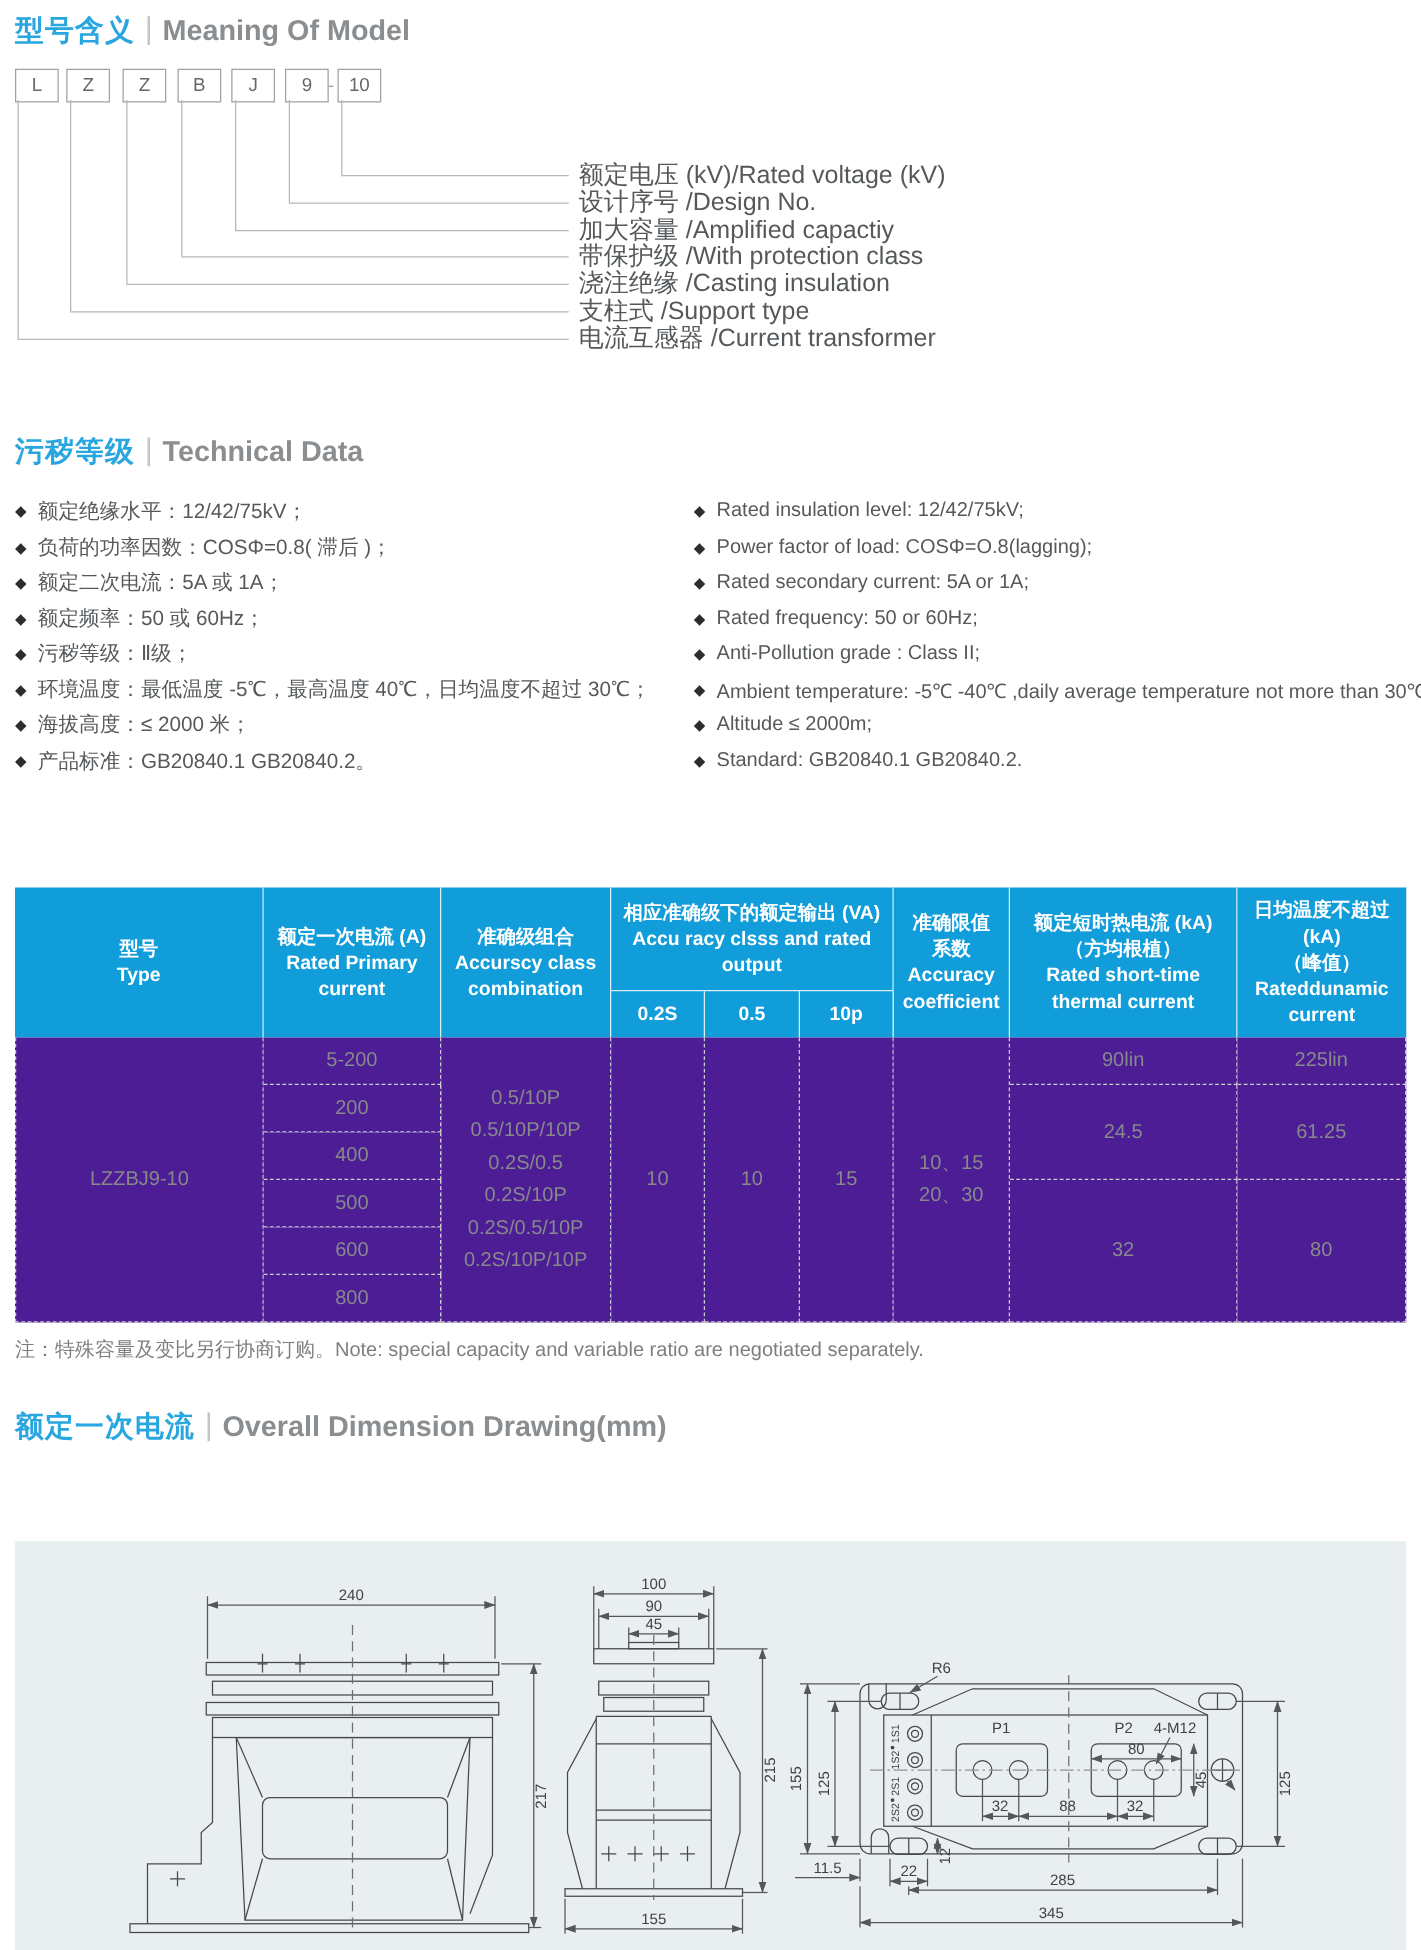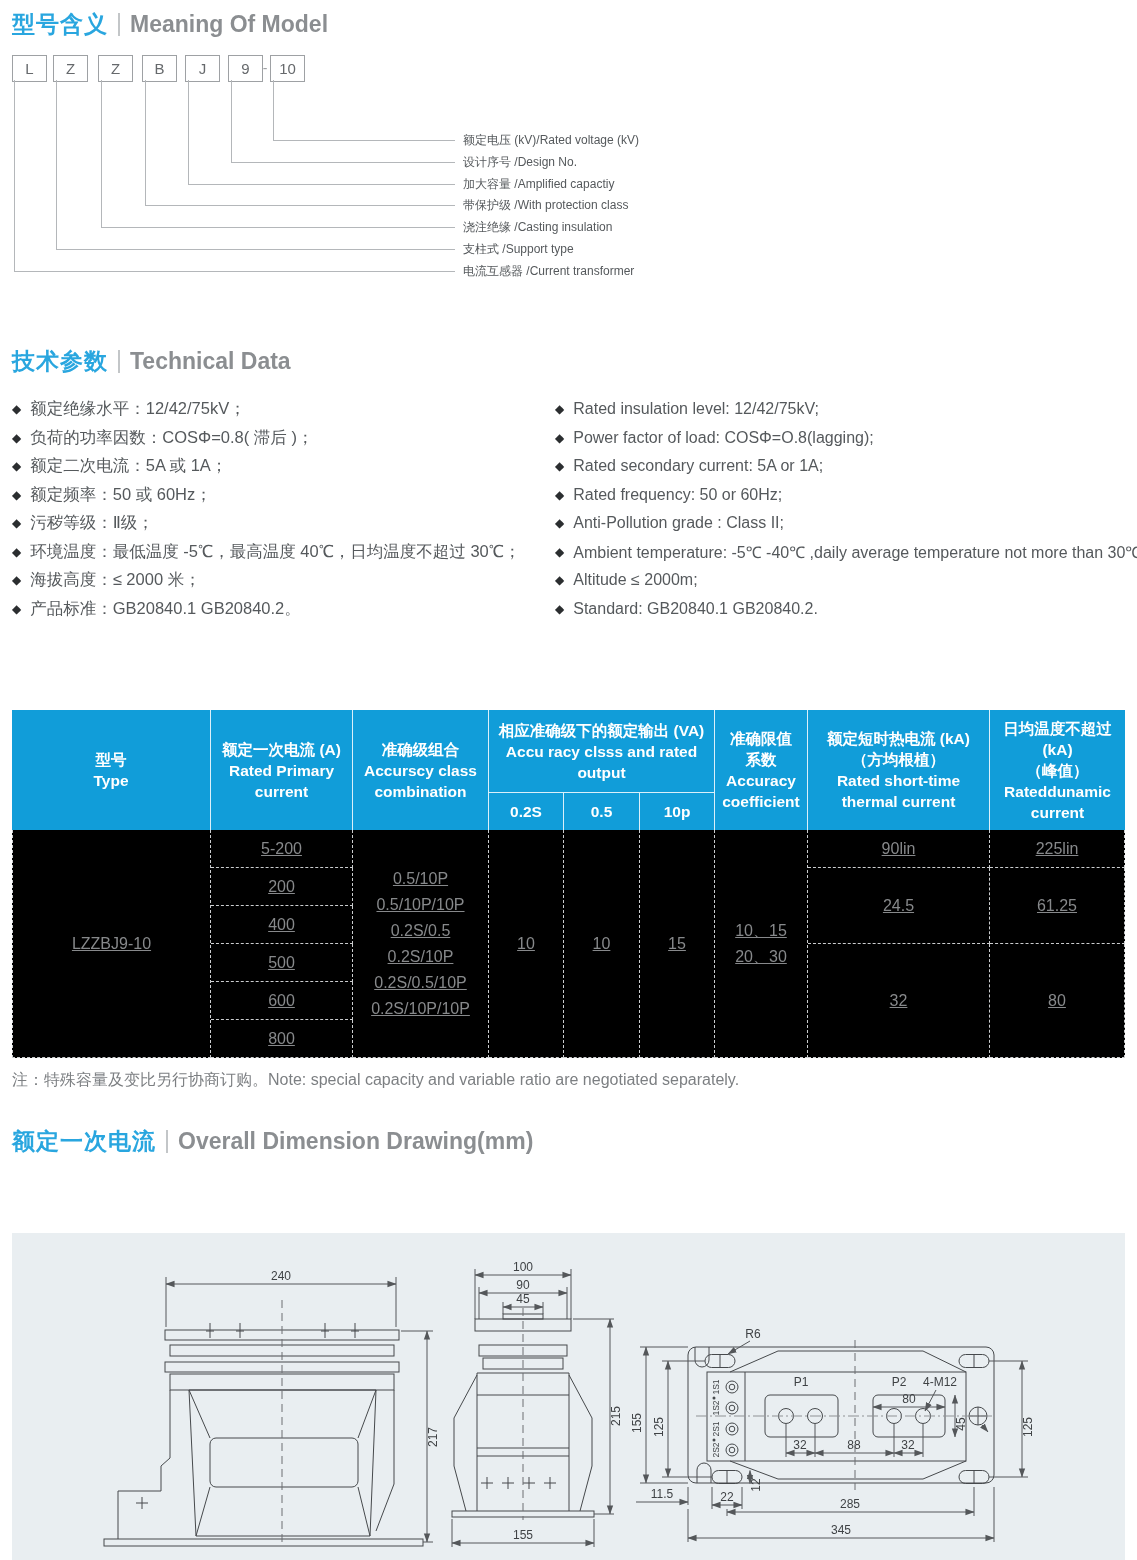--- a/index.html
+++ b/index.html
@@ -14,39 +14,39 @@
   .sec-title .en { color:#8b8e91; }
 
   
   .diagram { position:absolute; left:0; top:47px; width:1113px; height:245px; }
   .mbox { position:absolute; top:0; width:33px; height:25px; border:1px solid #9ea1a4;
           color:#66696c; font-size:15px; display:flex; align-items:center; justify-content:center; }
   .mdash { position:absolute; top:0; height:25px; width:10px; color:#9ea1a4; font-size:14px;
            display:flex; align-items:center; justify-content:center; }
   .cv { position:absolute; width:0; border-left:1px solid #b4b7ba; }
   .ch { position:absolute; height:0; border-top:1px solid #b4b7ba; }
-  .mlabel { position:absolute; left:451px; font-size:12px; color:#55595c; line-height:20px; white-space:nowrap; }
+  .mlabel { position:absolute; left:451px; font-size:20px; color:#55595c; line-height:20px; white-space:nowrap; }
 
   
   .bullet-item { position:absolute; display:flex; align-items:center; gap:9px; white-space:nowrap; height:24px; }
   .dia { color:#2b2e30; font-size:12px; line-height:1; }
   .btxt { color:#55595c; font-size:16.5px; }
   .bullet-item.r .btxt { font-size:16px; }
 
   
   .tdf { position:absolute; left:0; top:47px; width:1113px; border-collapse:separate; border-spacing:0; table-layout:fixed; }
   .tdf th { background:#119dd9; color:#fff; font-weight:bold; font-size:15.5px; line-height:21px;
             text-align:center; vertical-align:middle; padding:0 2px;
             border-right:1px solid rgba(255,255,255,.85); }
   .tdf th.last { border-right:none; }
   .tdf th.grp { border-bottom:1px solid rgba(255,255,255,.85); }
   .tdf tr.hr1 { height:83px; } .tdf tr.hr2 { height:37px; }
   .tdf tbody tr { height:38px; }
   .tdf td { color:#87898b; font-size:16px; text-align:center; vertical-align:middle; line-height:26px;
-            border-right:1px dashed #cbcdcf; border-bottom:1px dashed #cbcdcf; background:#000000;text-decoration:underline; }
+            border-right:1px dashed #cbcdcf; border-bottom:1px dashed #cbcdcf; background:#4c1d95; }
   .tdf td.bl { border-left:1px dashed #cbcdcf; }
   .multi { white-space:pre-line; }
   .note { position:absolute; left:0; top:407px; font-size:16px; color:#7c7f82; white-space:nowrap; }
 
   
   .panel { position:absolute; left:0; top:75px; width:1113px; height:360px; background:#e9eef1;margin-top:33px; }
   .ln   { stroke:#46494c; stroke-width:1; fill:none; }
   .ext, .dim { stroke:#54575a; stroke-width:1; fill:none; }
   .dash { stroke:#6c6f72; stroke-width:1; fill:none; stroke-dasharray:8 5; }
   .cl   { stroke:#8f9295; stroke-width:1; fill:none; stroke-dasharray:11 3 2 3; }
@@ -95,21 +95,21 @@
       <div class="mlabel" style="top:119px">加大容量 /Amplified capactiy</div>
       <div class="mlabel" style="top:140px">带保护级 /With protection class</div>
       <div class="mlabel" style="top:162px">浇注绝缘 /Casting insulation</div>
       <div class="mlabel" style="top:184px">支柱式 /Support type</div>
       <div class="mlabel" style="top:206px">电流互感器 /Current transformer</div>
     </div>
   </section>
 
   <section class="sec" style="top:345px; height:300px;">
     <div class="sec-title">
-      <span class="zh">技术参数</span>
+      <span class="zh">污秽等级</span>
       <span class="bar"></span>
       <span class="en">Technical Data</span>
     </div>
 
     <div class="bullet-item" style="left:0;top:52px">
         <span class="dia">◆</span>
         <span class="btxt">额定绝缘水平：12/42/75kV；</span>
       </div>
     <div class="bullet-item" style="left:0;top:81px">
         <span class="dia">◆</span>

